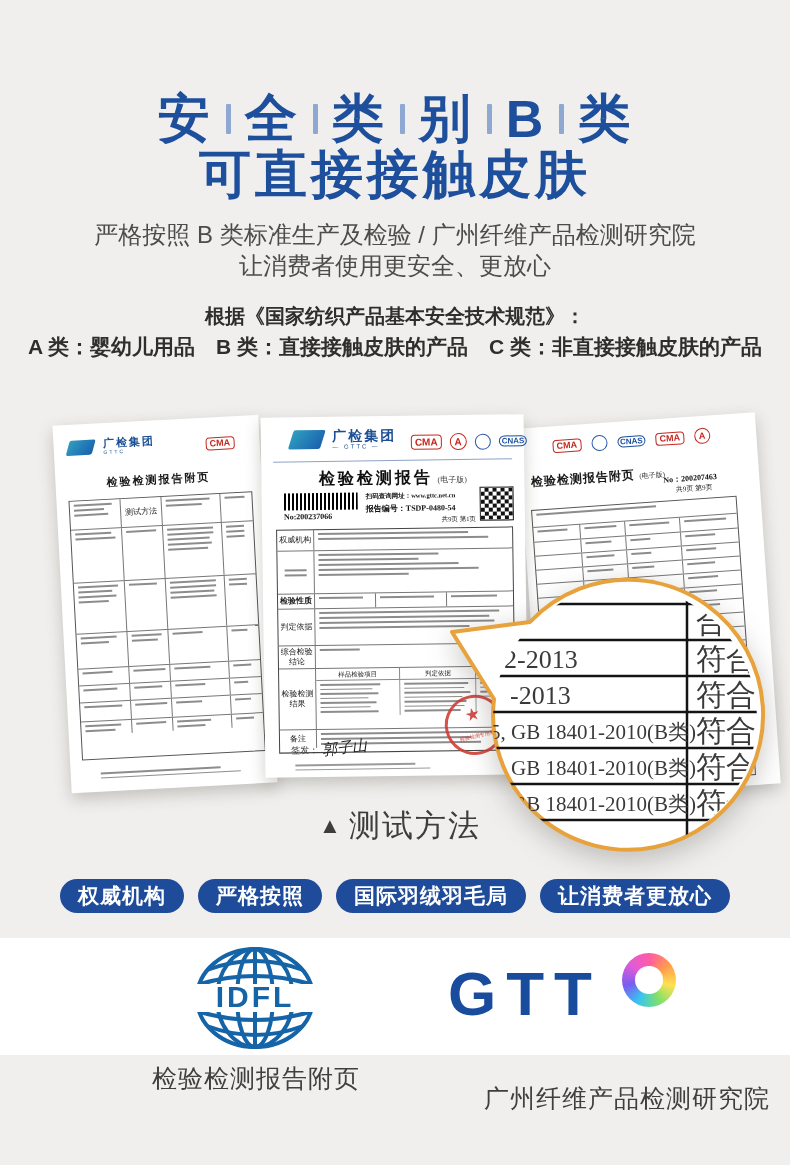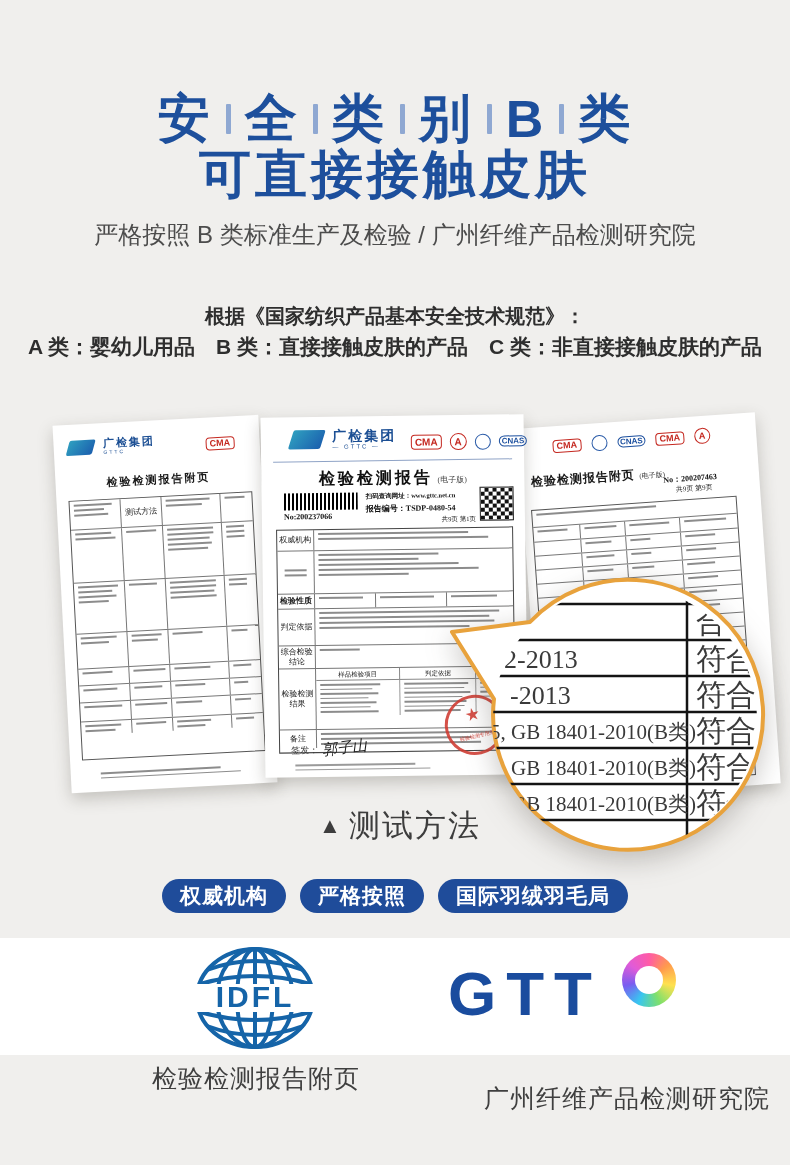--- a/index.html
+++ b/index.html
@@ -72,20 +72,21 @@
 <body>
 
 <div class="page">
 
   <div class="hero-title">
     <span class="seg">安</span><span class="sep"></span><span class="seg">全</span><span class="sep"></span><span class="seg">类</span><span class="sep"></span><span class="seg">别</span><span class="sep"></span><span class="seg">B</span><span class="sep"></span><span class="seg">类</span>
   </div>
   <div class="hero-title2">可直接接触皮肤</div>
   <div class="hero-sub">
     <div>严格按照 B 类标准生产及检验 / 广州纤维产品检测研究院</div>
+    <div>让消费者使用更安全、更放心</div>
   </div>
 
   <div class="std1">根据《国家纺织产品基本安全技术规范》：</div>
   <div class="std2">A 类：婴幼儿用品　B 类：直接接触皮肤的产品　C 类：非直接接触皮肤的产品</div>
 
   <div class="cert cert-left">
     <div class="abs" style="left:14px;top:14px;">
       <span class="gttc-mark"></span>
       <span class="gttc-name">
         <div class="cn" style="font-size:11px;">广检集团</div>
@@ -581,20 +582,21 @@
   </div>
 
   <div class="cap">
     <span class="tri">▲</span><span>测试方法</span>
   </div>
 
   <div class="pills">
     <div class="pill">权威机构</div>
     <div class="pill">严格按照</div>
     <div class="pill">国际羽绒羽毛局</div>
+    <div class="pill">让消费者更放心</div>
   </div>
 
   <div class="whiteband"></div>
   <div class="idfl-logo">
     <svg width="124" height="104" viewBox="0 0 124 104">
       <g stroke="#1564a8" stroke-width="4" fill="none">
         <ellipse cx="62" cy="52" rx="58" ry="49"></ellipse>
         <ellipse cx="62" cy="52" rx="38" ry="49"></ellipse>
         <ellipse cx="62" cy="52" rx="18" ry="49"></ellipse>
         <line x1="62" y1="3" x2="62" y2="101"></line>

